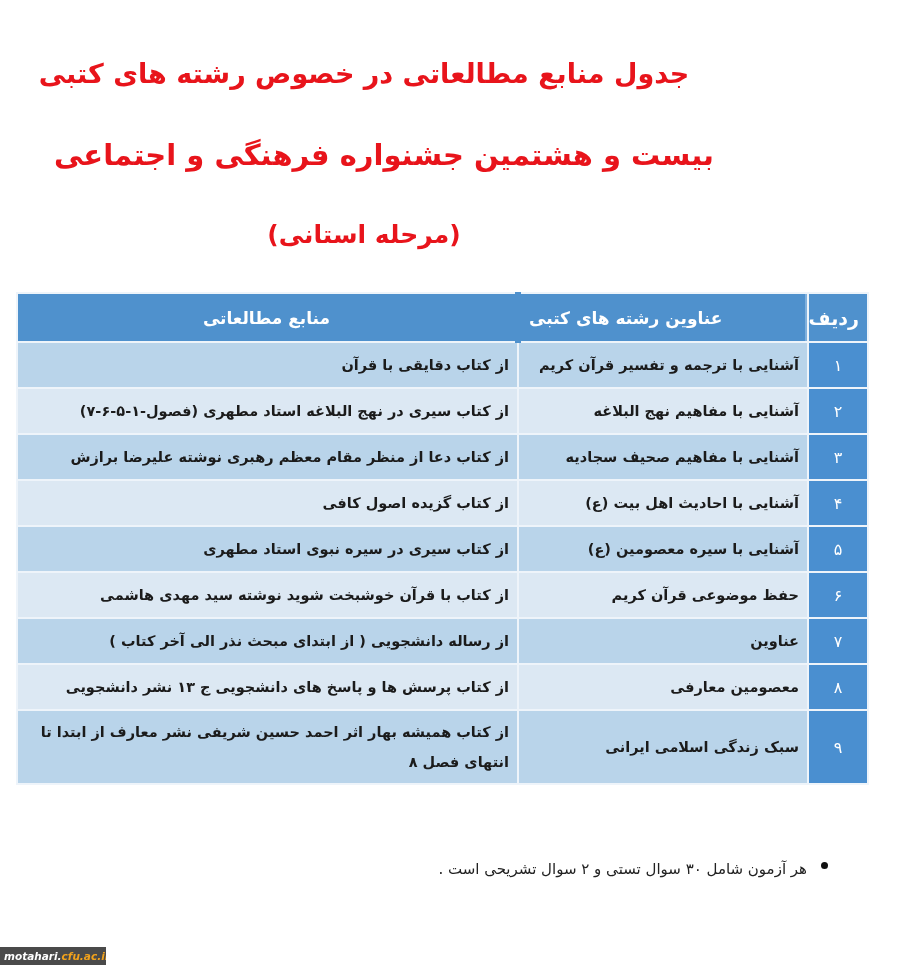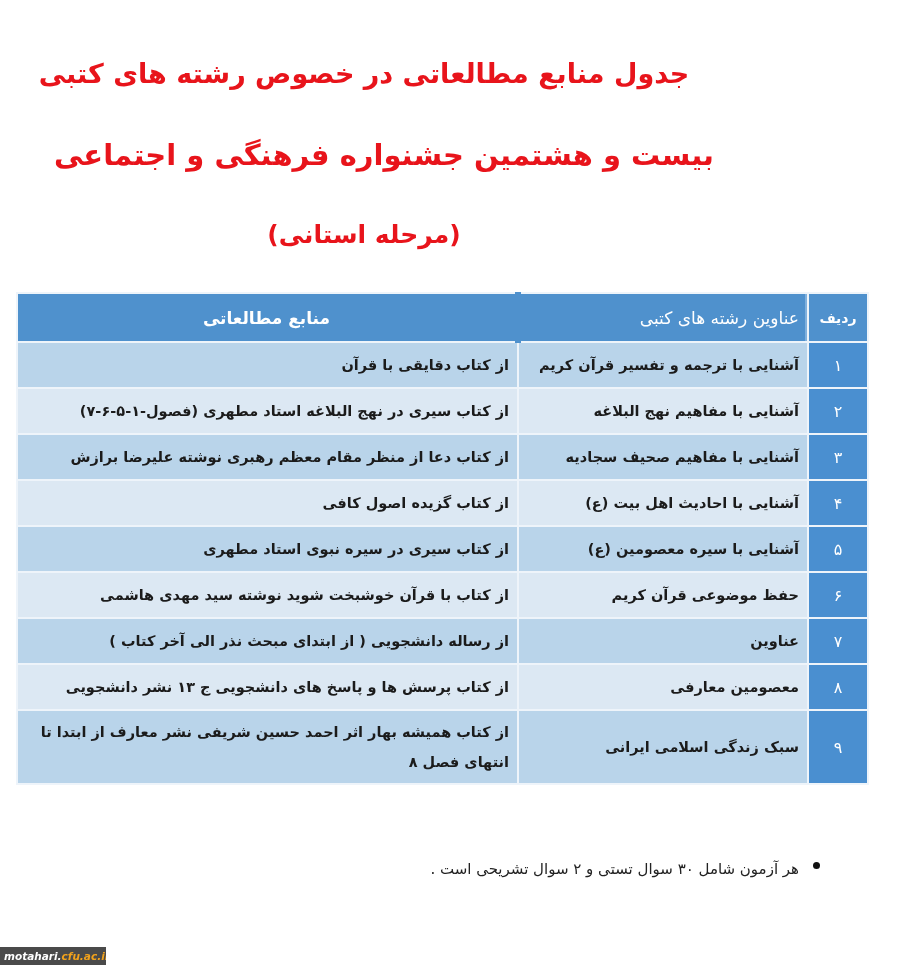--- a/index.html
+++ b/index.html
@@ -47,22 +47,22 @@
       vertical-align: middle;
       text-align: right;
     }
     table.sources th {
       background: #4f91cd;
       color: #ffffff;
       font-weight: bold;
       height: 47px;
       font-size: 17px;
     }
-    table.sources th.col-num { text-align: center; font-size: 14px; }
-    table.sources th.col-title { text-align: right; font-weight: normal; }
+    table.sources th.col-num { text-align: center; font-size: 19px; }
+    table.sources th.col-title { text-align: left; font-weight: bold; }
     table.sources th.col-source { text-align: center; }
     table.sources th.col-title { border-left: 6px solid #4f91cd; box-shadow: inset -2px 0 0 #7fb0dd; }
 
     table.sources td {
       height: 44px;
       font-size: 14.5px;
       font-weight: bold;
       color: #1b1b1b;
     }
     table.sources tr.odd td { background: #b9d4ea; }
@@ -73,21 +73,21 @@
       text-align: center;
       font-weight: normal;
       font-size: 16px;
     }
     table.sources tr.tall td { height: 72px; }
     table.sources td.source { line-height: 30px; padding-right: 8px; }
 
     .note {
       position: absolute;
       top: 858px;
-      right: 80px;
+      right: 72px;
       direction: rtl;
       font-size: 15px;
       color: #222;
       font-family: "DejaVu Sans", sans-serif;
       display: flex;
       align-items: center;
       gap: 14px;
     }
     .bullet {
       width: 7px; height: 7px; border-radius: 50%;

